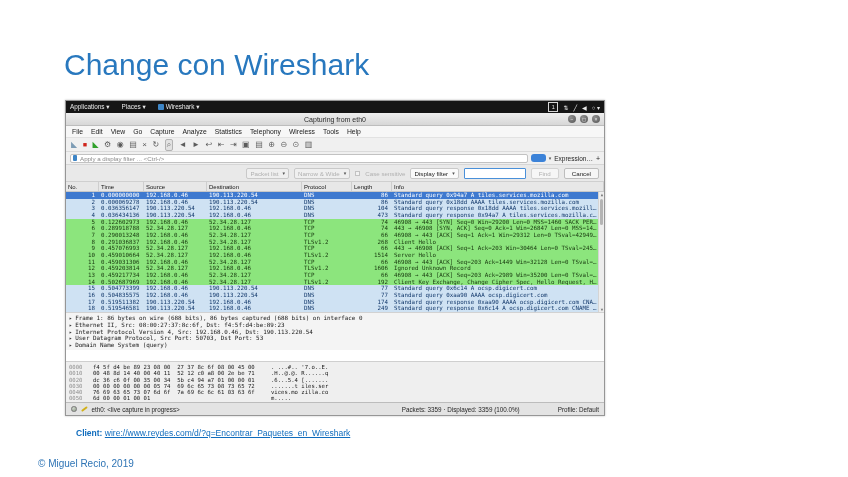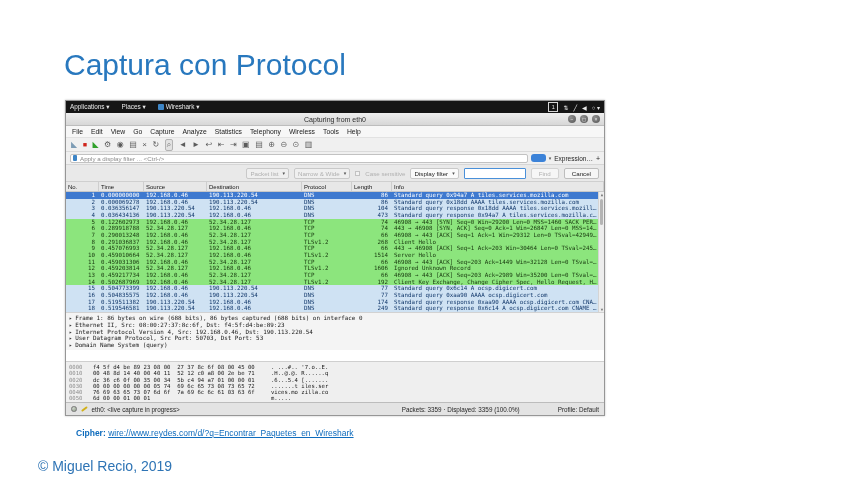--- a/index.html
+++ b/index.html
@@ -129,26 +129,26 @@
     background:radial-gradient(circle at 35% 30%, #cfd6cc, #8b9a86); border:0.5px solid #777; }
   .pencil { width:7px; height:2.2px; background:#d2b019; border-radius:1px;
     transform:rotate(-38deg); }
   .sb-packets { margin-left:auto; margin-right:34px; white-space:nowrap; }
   .sb-profile { white-space:nowrap; }
 
   
   .source-line { position:absolute; left:76px; top:428px; font-size:8.5px; color:#0f6cbd; }
   .source-label { font-weight:bold; }
   .source-link { text-decoration:underline; color:#0f6cbd; }
-  .copyright { position:absolute; left:17px; top:458px; font-size:14px; color:#2e74b5;padding-left:21px; }
+  .copyright { position:absolute; left:17px; top:458px; font-size:10px; color:#2e74b5;padding-left:21px; }
 </style>
 </head>
 <body>
 
-<h1 class="slide-title">Captura con Protocol</h1>
+<h1 class="slide-title">Change con Wireshark</h1>
 
 <div class="ws">
 
   <div class="gnome-panel">
     <span class="panel-menu">
       <span>Applications ▾</span>
     </span>
     <span class="panel-menu">
       <span>Places ▾</span>
     </span>
@@ -542,16 +542,16 @@
   <div class="statusbar">
     <span class="expert-dot"></span>
     <span class="pencil"></span>
     <span>eth0: &lt;live capture in progress&gt;</span>
     <span class="sb-packets">Packets: 3359 · Displayed: 3359 (100.0%)</span>
     <span class="sb-profile">Profile: Default</span>
   </div>
 </div>
 
 <div class="source-line">
-  <span class="source-label">Cipher:</span>
+  <span class="source-label">Client:</span>
   <a class="source-link" href="#">wire://www.reydes.com/d/?q=Encontrar_Paquetes_en_Wireshark</a>
 </div>
 <div class="copyright">© Miguel Recio, 2019</div>
 
 </body></html>

